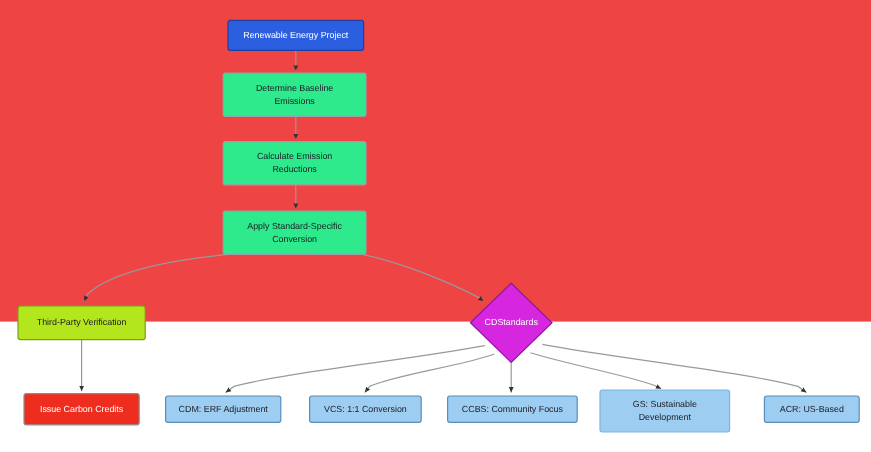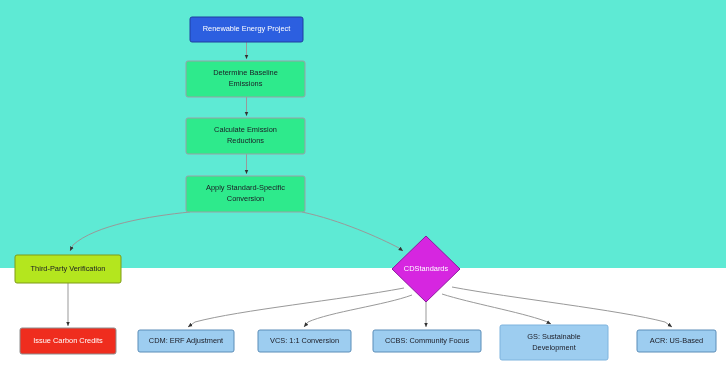--- a/index.html
+++ b/index.html
@@ -10,21 +10,21 @@
   body {
     width: 726px;
     height: 377px;
     overflow: hidden;
     font-family: "Liberation Sans", sans-serif;
   }
   #flowchart-root {
     position: relative;
     width: 726px;
     height: 268px;
-    background: #5eead4;
+    background: #ef4444;
     text-align: right;
   }
   svg#diagram {
     display: block;
     width: 726px;
     height: 377px;
   }
   .node-label {
     font-family: "Liberation Sans", sans-serif;
     font-size: 7.4px;

